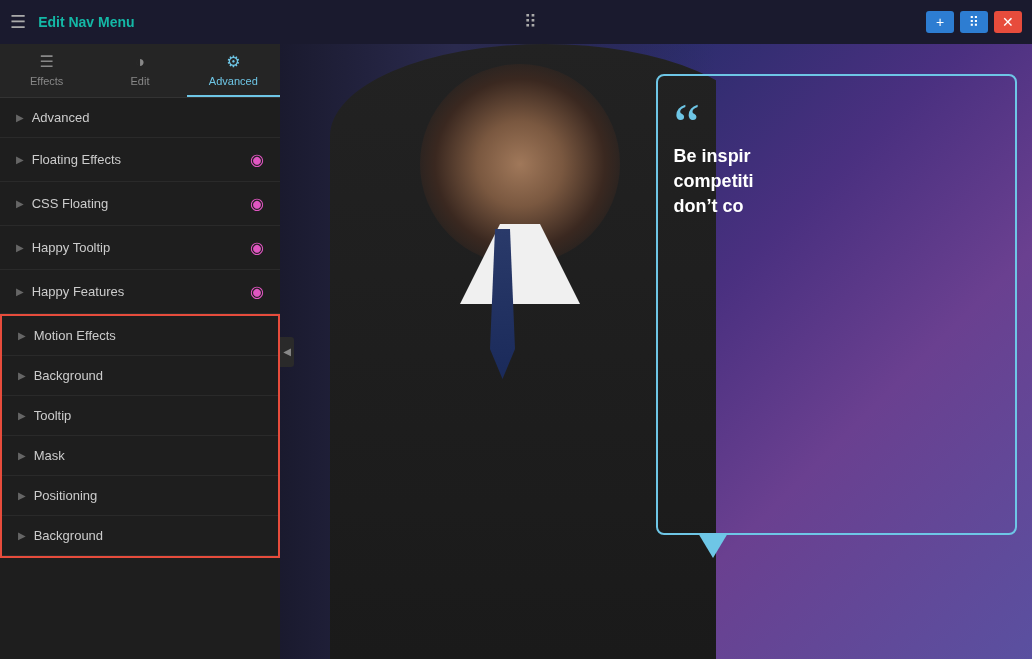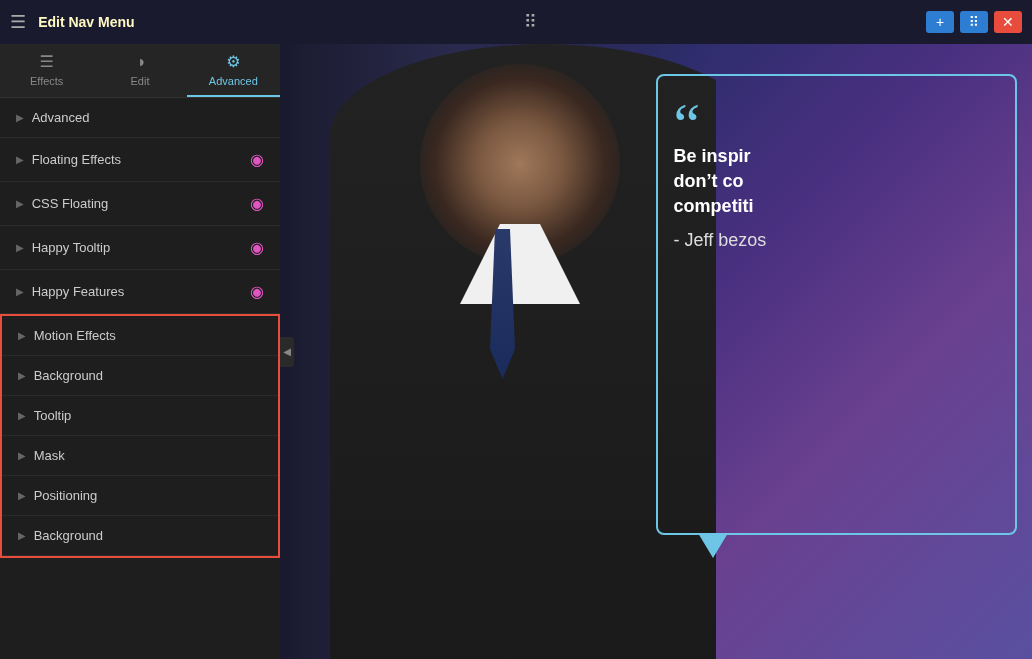--- a/index.html
+++ b/index.html
@@ -27,21 +27,21 @@
       display: flex;
       align-items: center;
       gap: 12px;
     }
     .hamburger-icon {
       color: #aaa;
       font-size: 18px;
       cursor: pointer;
     }
     .top-bar-title {
-      color: #fef9c3;
+      color: #14b8a6;
       font-size: 14px;
       font-weight: 600;
     }
     .grid-icon {
       color: #aaa;
       font-size: 18px;
     }
     .top-bar-right {
       display: flex;
       align-items: center;
@@ -386,23 +386,22 @@
 
         <div style="position:absolute;left:210px;top:185px;width:25px;height:150px;background:linear-gradient(to bottom, #2a3a6a, #1a2a5a);clip-path:polygon(20% 0%, 80% 0%, 100% 80%, 50% 100%, 0% 80%);"></div>
       </div>
 
       <div class="speech-bubble"></div>
 
       <div class="quote-box">
         <div class="quote-mark">“</div>
         <div class="quote-text">
           <div>Be inspir</div>
+          <div>competiti</div>
           <div>don’t co</div>
-          <div>competiti</div>
-        </div>
-        <div class="quote-author">- Jeff bezos</div>
+        </div>
       </div>
 
     </div>
 
   </div>
 
 </div>
 
 </body></html>

